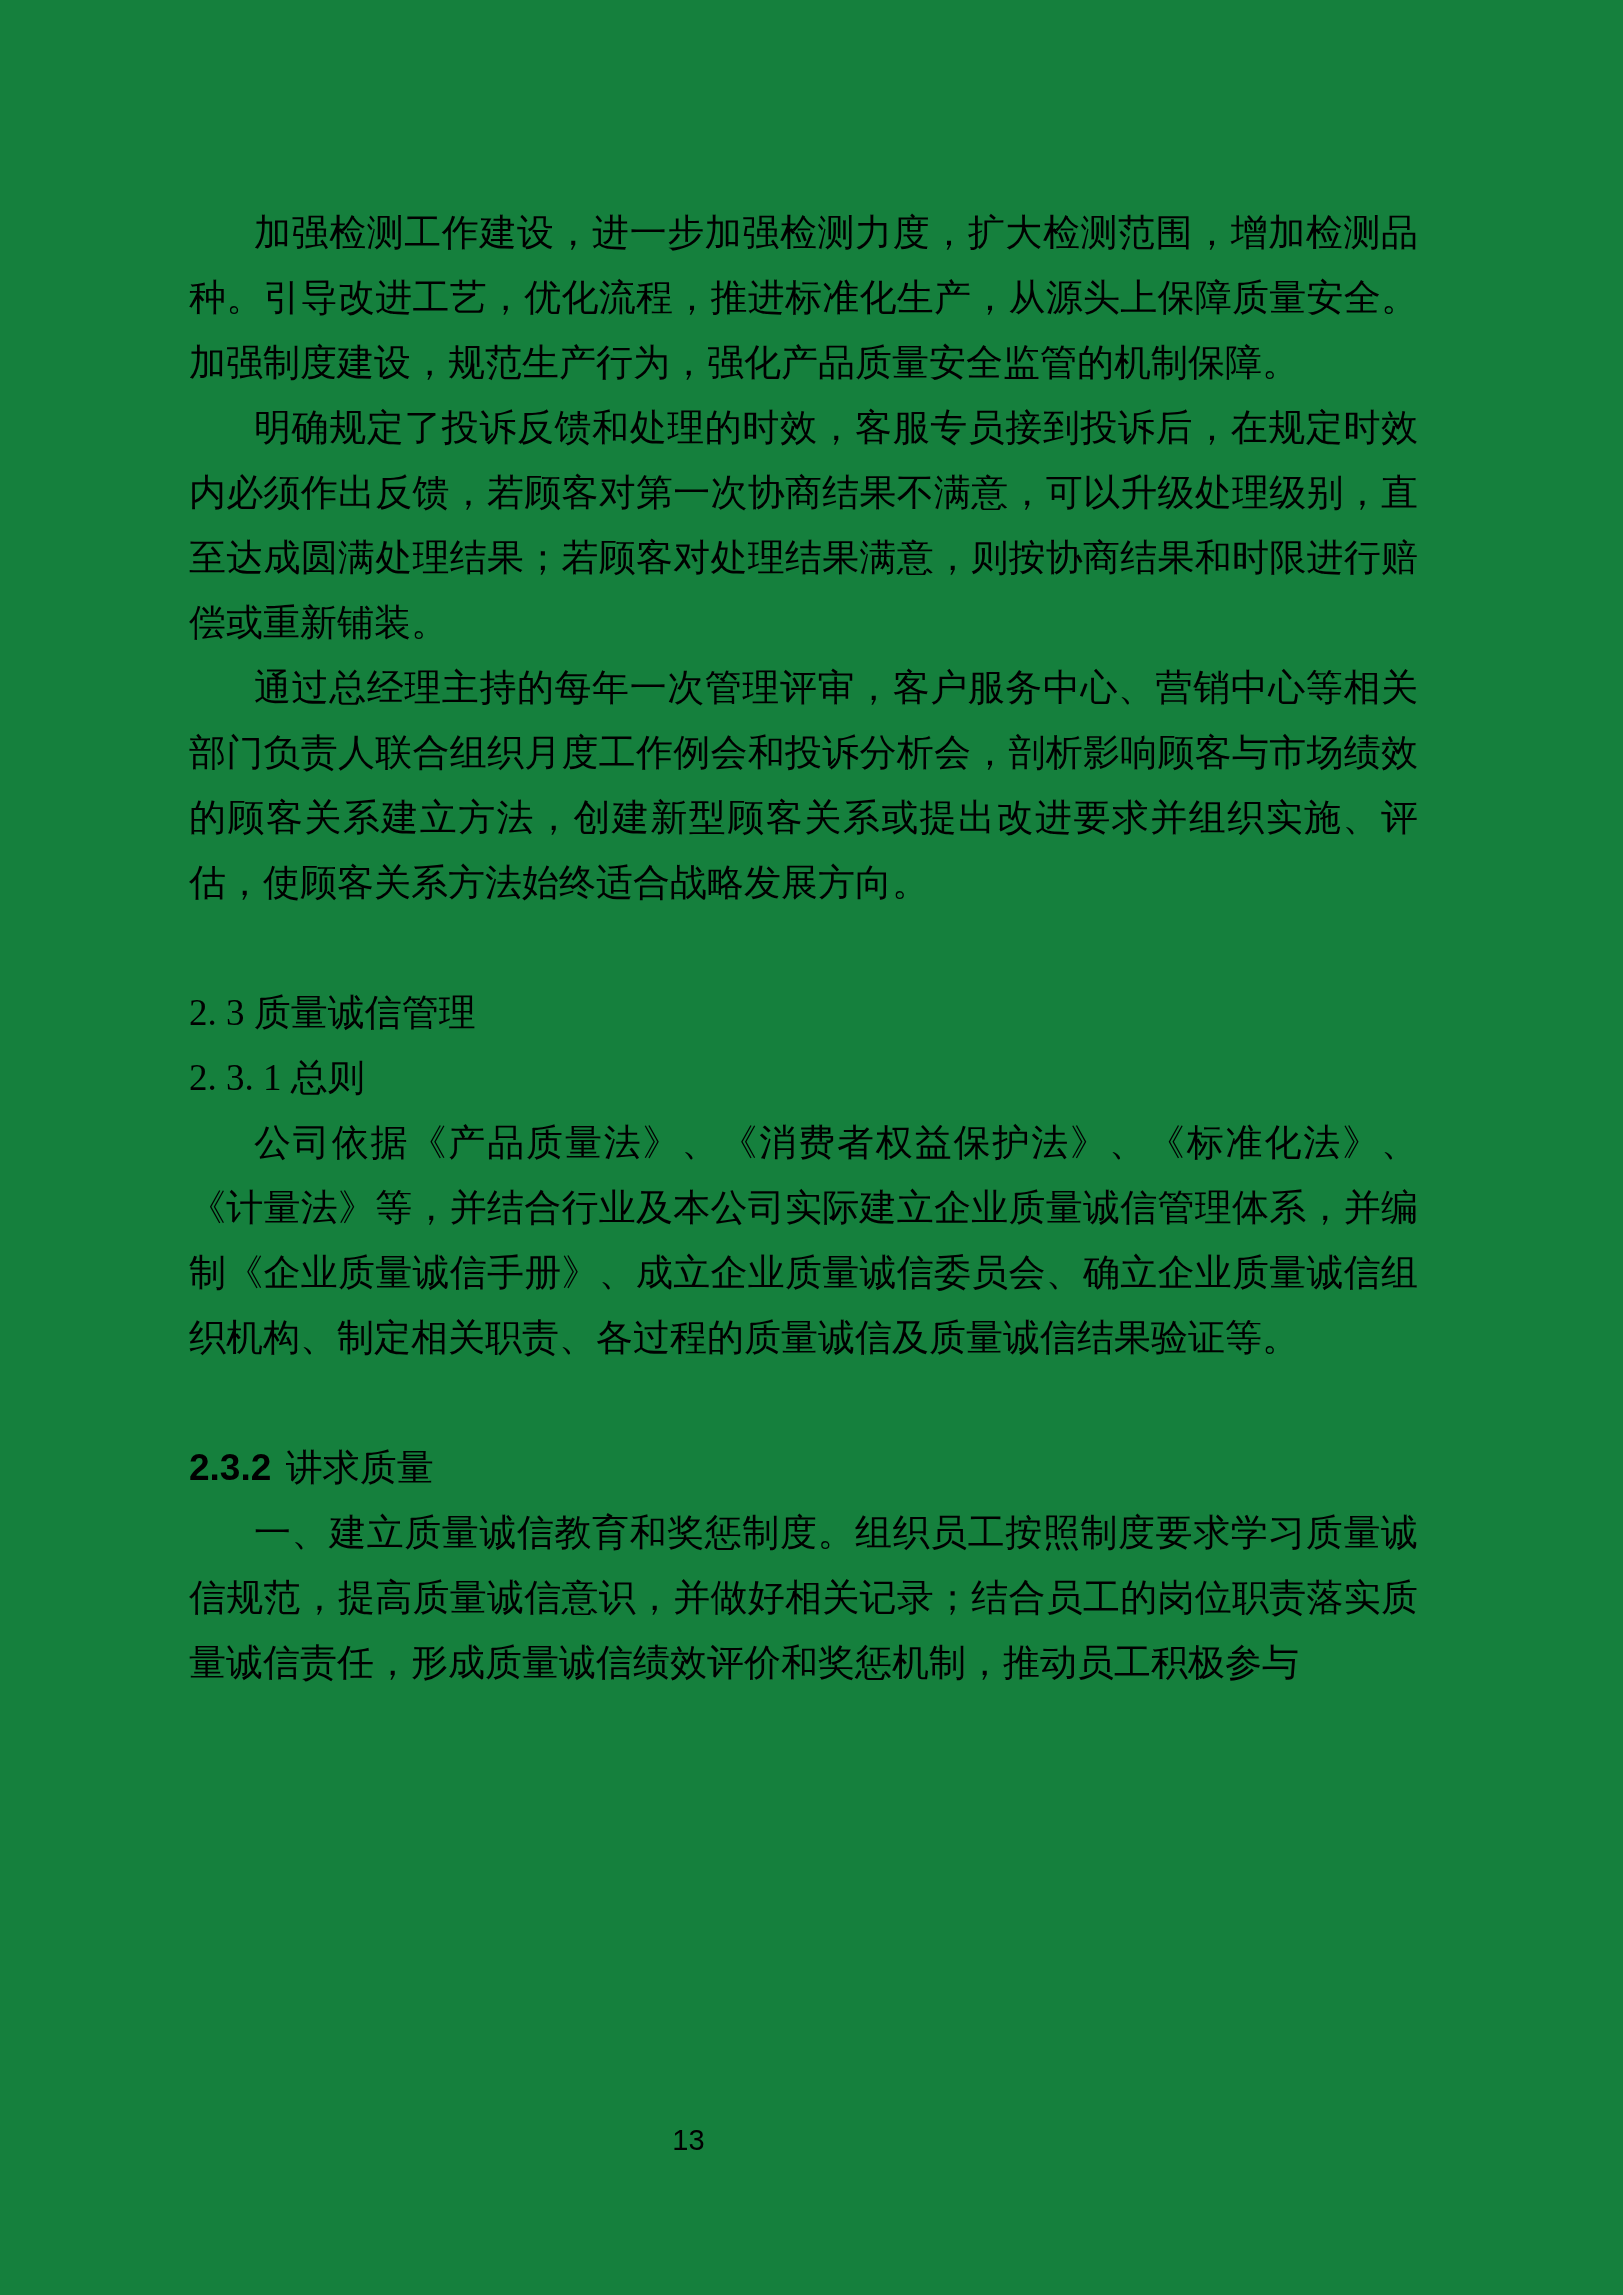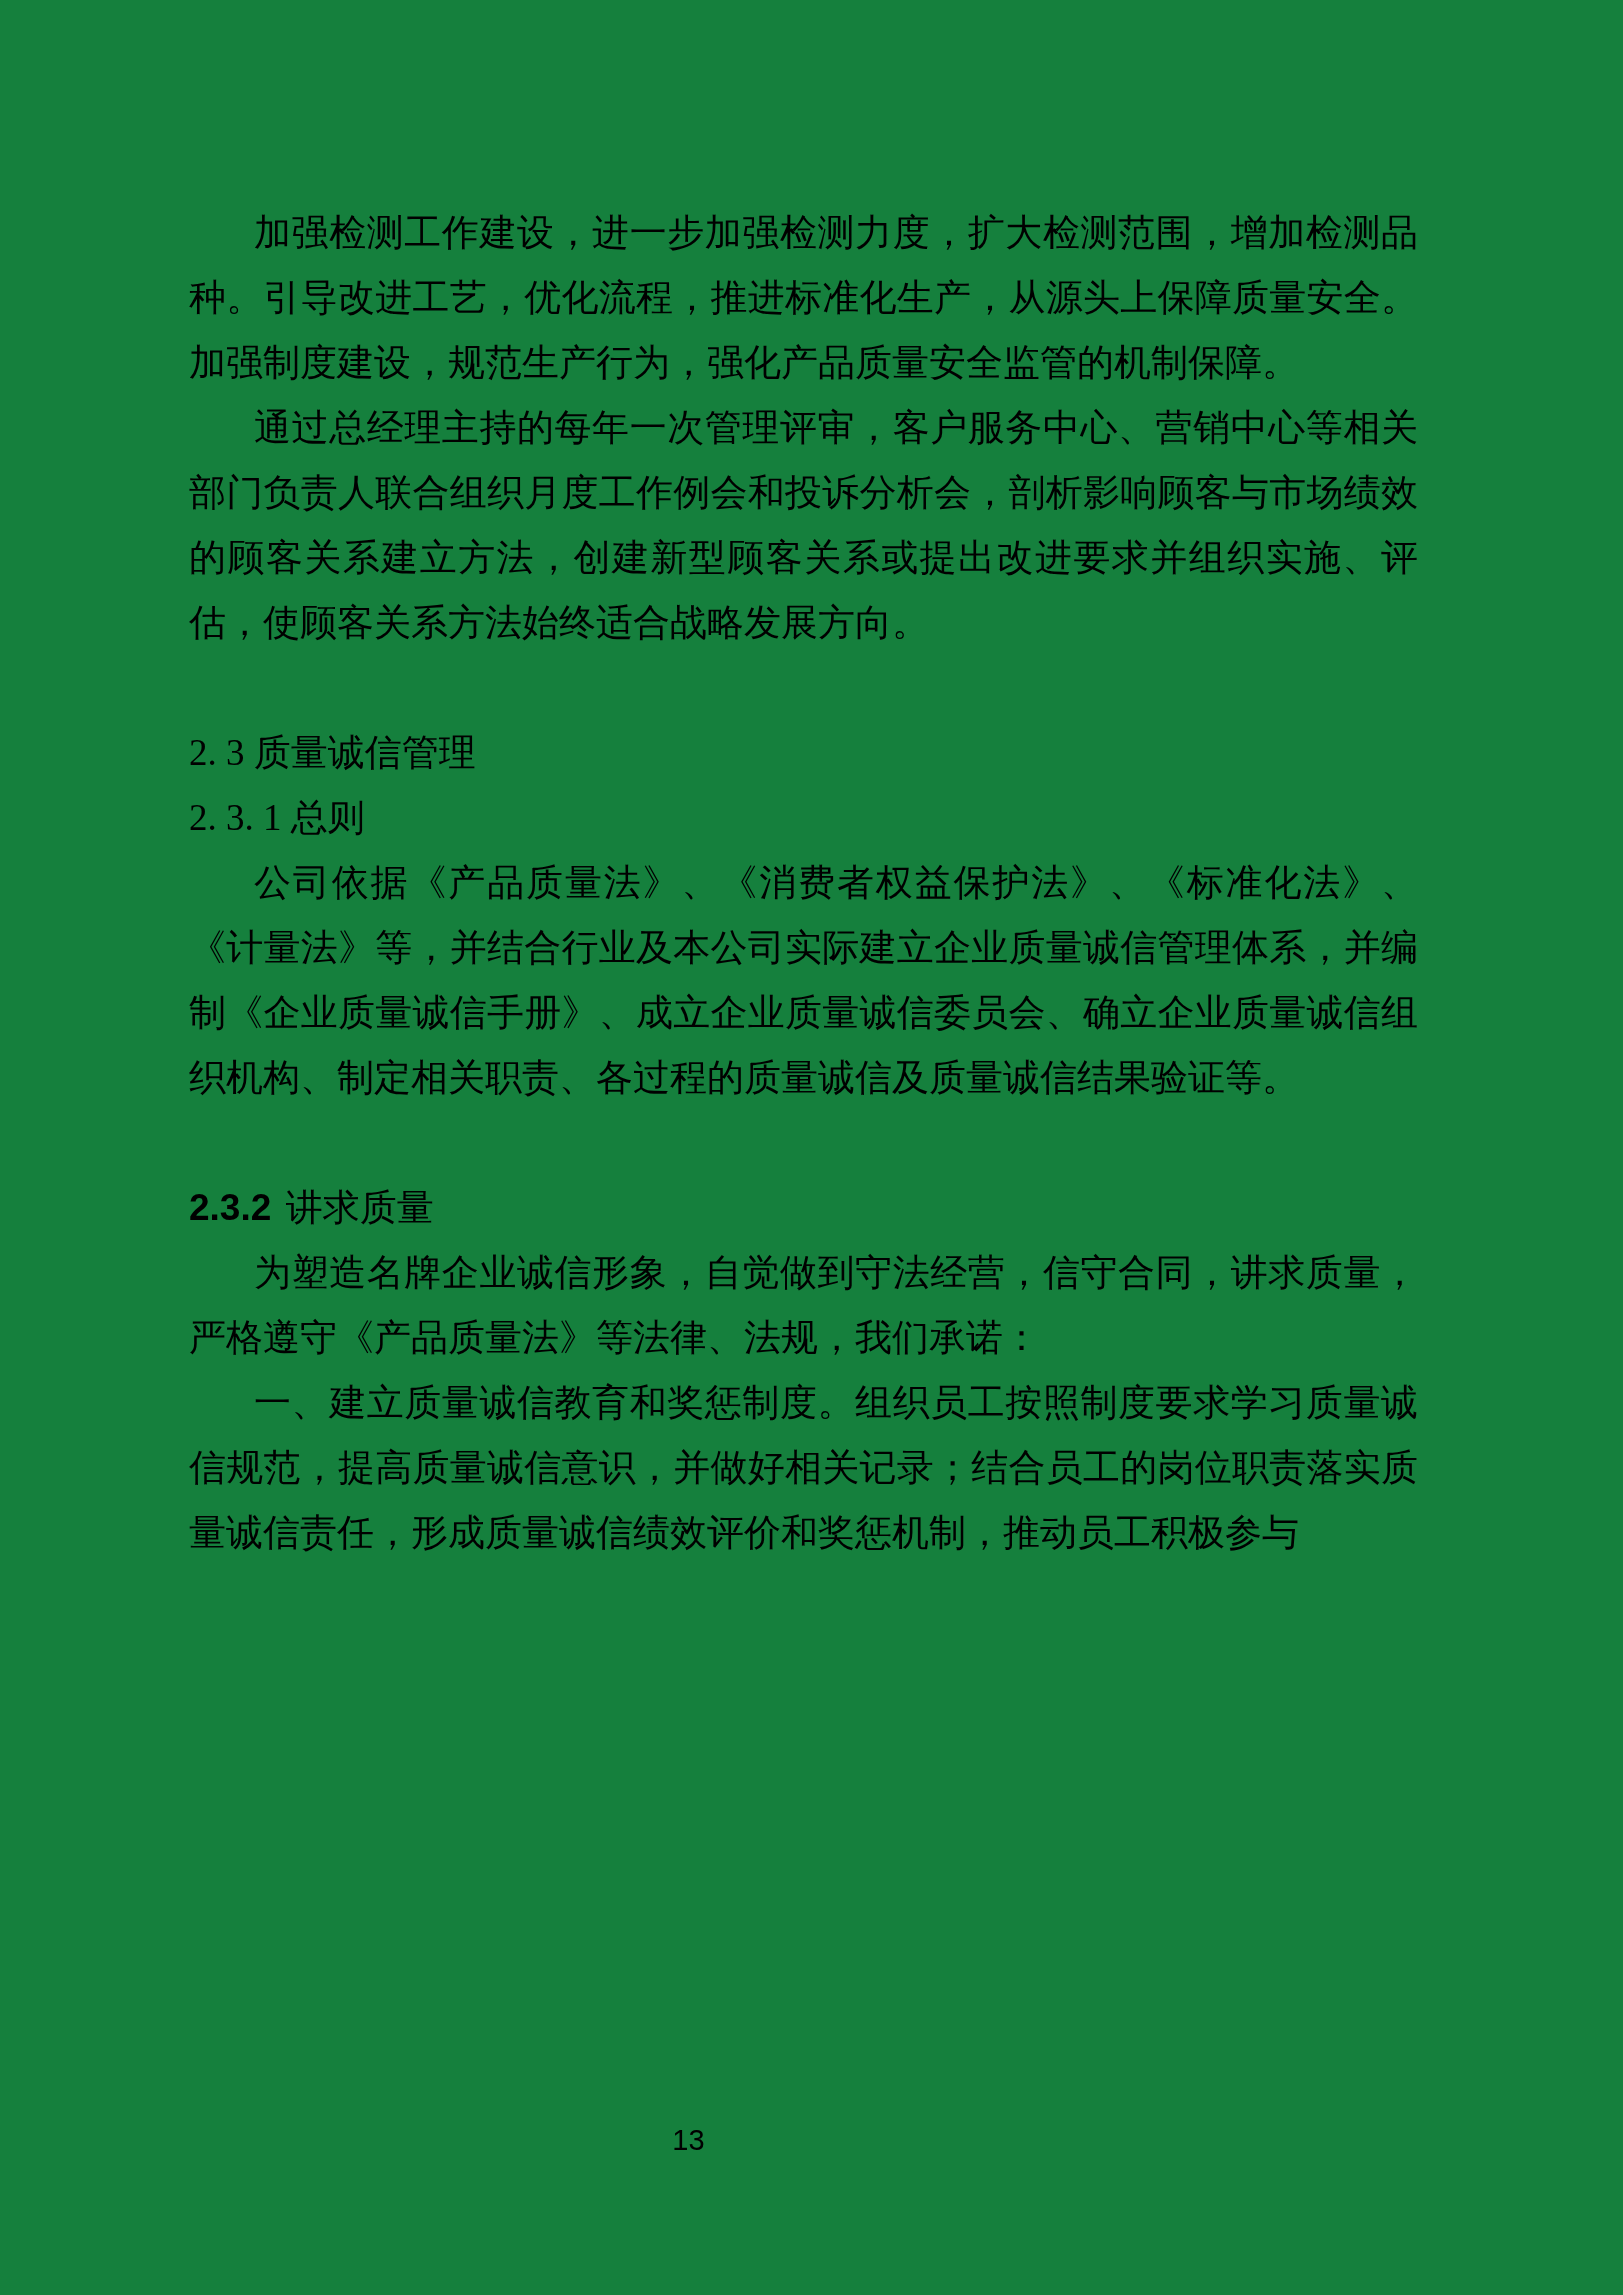--- a/index.html
+++ b/index.html
@@ -62,39 +62,39 @@
 </style>
 </head>
 <body>
 
 <div class="page">
 
   <div class="content">
 
     <p class="para">加强检测工作建设，进一步加强检测力度，扩大检测范围，增加检测品种。引导改进工艺，优化流程，推进标准化生产，从源头上保障质量安全。加强制度建设，规范生产行为，强化产品质量安全监管的机制保障。</p>
 
+    <p class="para">明确规定了投诉反馈和处理的时效，客服专员接到投诉后，在规定时效内必须作出反馈，若顾客对第一次协商结果不满意，可以升级处理级别，直至达成圆满处理结果；若顾客对处理结果满意，则按协商结果和时限进行赔偿或重新铺装。</p>
 
 
     <p class="para">通过总经理主持的每年一次管理评审，客户服务中心、营销中心等相关部门负责人联合组织月度工作例会和投诉分析会，剖析影响顾客与市场绩效的顾客关系建立方法，创建新型顾客关系或提出改进要求并组织实施、评估，使顾客关系方法始终适合战略发展方向。</p>
 
     <div class="blank-line"></div>
 
     <p class="heading">2. 3 质量诚信管理</p>
 
     <p class="heading">2. 3. 1 总则</p>
 
     <p class="para">公司依据《产品质量法》、《消费者权益保护法》、《标准化法》、《计量法》等，并结合行业及本公司实际建立企业质量诚信管理体系，并编制《企业质量诚信手册》、成立企业质量诚信委员会、确立企业质量诚信组织机构、制定相关职责、各过程的质量诚信及质量诚信结果验证等。</p>
 
     <div class="blank-line"></div>
 
     <p class="heading">
       <span class="h-num-sans">2.3.2</span><span>讲求质量</span>
     </p>
 
-    <p class="para">为塑造名牌企业诚信形象，自觉做到守法经营，信守合同，讲求质量，严格遵守《产品质量法》等法律、法规，我们承诺：</p>
 
     <p class="para">一、建立质量诚信教育和奖惩制度。组织员工按照制度要求学习质量诚信规范，提高质量诚信意识，并做好相关记录；结合员工的岗位职责落实质量诚信责任，形成质量诚信绩效评价和奖惩机制，推动员工积极参与</p>
 
   </div>
 
   <div class="footer">13</div>
 
 </div>
 
 

